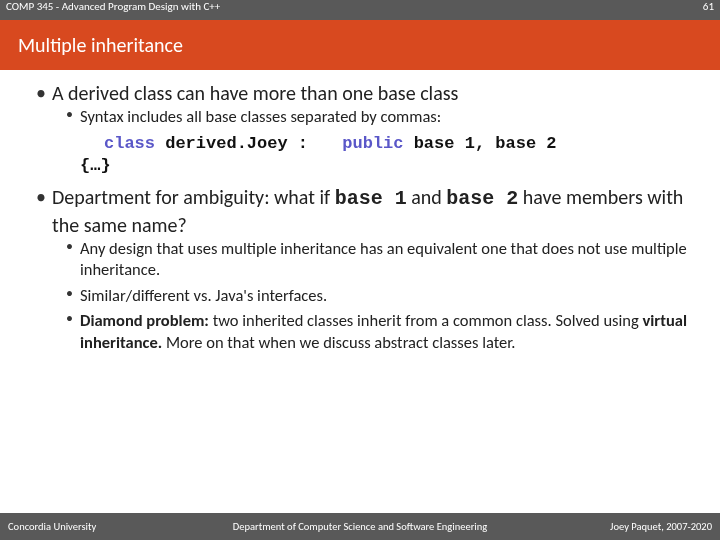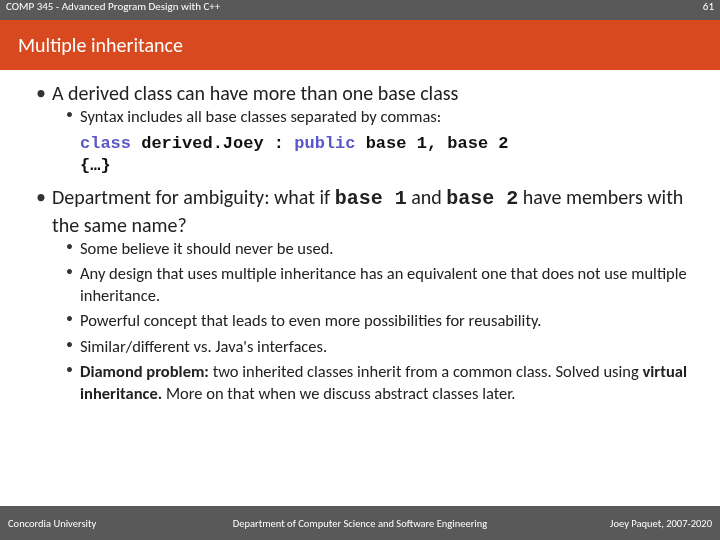--- a/index.html
+++ b/index.html
@@ -8,24 +8,24 @@
   .topbar { height: 20px; background: #595959; color: #fff; display: flex; align-items: flex-start; justify-content: space-between; font-size: 11px; padding: 0 6px; }
   .titlebar { height: 50px; background: #d8491f; color: #fff; display: flex; align-items: center; padding: 0 18px; font-size: 20px; }
   .content { flex: 1; padding: 10px 20px 0 36px; font-size: 17px; line-height: 1.3; }
   ul.lvl1 { list-style: none; padding-left: 0; }
   ul.lvl1 > li { position: relative; padding-left: 16px; margin-bottom: 6px; font-size: 20px; }
   ul.lvl1 > li::before { content: "•"; position: absolute; left: 0; top: 0; color: #333; }
   ul.lvl2 { list-style: none; padding-left: 14px; }
   ul.lvl2 > li { position: relative; padding-left: 14px; margin-bottom: 4px; font-size: 16.5px; }
   ul.lvl2 > li::before { content: "•"; position: absolute; left: 0; top: 0; color: #333; font-size: 14px; }
   .codeblock { font-family: "Consolas","Courier New",monospace; font-weight: bold; font-size: 17px; margin: 6px 0 8px 28px; line-height: 1.25; }
-  .code-kw { color: #5a57c8; }
+  .code-kw { color: #5a57c8; margin-left: 24px; }
   .code-id { color: #111; }
   .mono { font-family: "Consolas","Courier New",monospace; font-weight: bold; }
-  .footer { height: 34px; background: #595959; color: #fff; display: flex; align-items: center; font-size: 10.5px; padding: 0 8px; }
+  .footer { height: 27px; background: #595959; color: #fff; display: flex; align-items: center; font-size: 10.5px; padding: 0 8px; }
   .footer .mid { position: absolute; left: 50%; transform: translateX(-50%); text-align: center; }
   .footer .right { margin-left: auto; }
   b { font-weight: 700; text-align: right; }
 </style>
 </head>
 <body>
 <div class="slide">
 
 <div class="topbar">
   <span>COMP 345 - Advanced Program Design with C++</span>
@@ -46,23 +46,21 @@
       <div class="codeblock">
         <div>
           <span class="code-kw">class</span><span class="code-id"> derived.Joey : </span><span class="code-kw">public</span><span class="code-id"> base 1, base 2</span>
         </div>
         <div class="code-id">{…}</div>
       </div>
     </li>
     <li>
       <span>Department for ambiguity: what if </span><span class="mono">base 1</span><span> and </span><span class="mono">base 2</span><span> have members with the same name?</span>
       <ul class="lvl2">
-        <li>Some believe it should never be used.</li>
         <li>Any design that uses multiple inheritance has an equivalent one that does not use multiple inheritance.</li>
-        <li>Powerful concept that leads to even more possibilities for reusability.</li>
         <li>Similar/different vs. Java's interfaces.</li>
         <li>
           <b>Diamond problem:</b><span> two inherited classes inherit from a common class. Solved using </span><b>virtual inheritance.</b><span> More on that when we discuss abstract classes later.</span>
         </li>
       </ul>
     </li>
   </ul>
 </div>
 
 <div class="footer">

